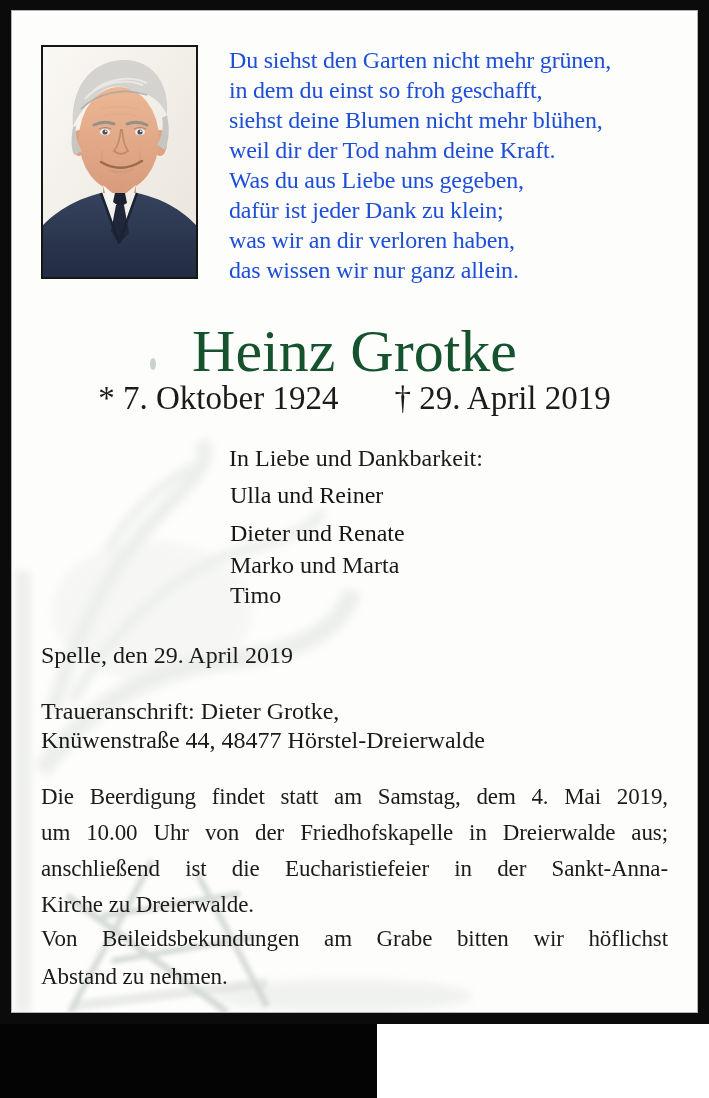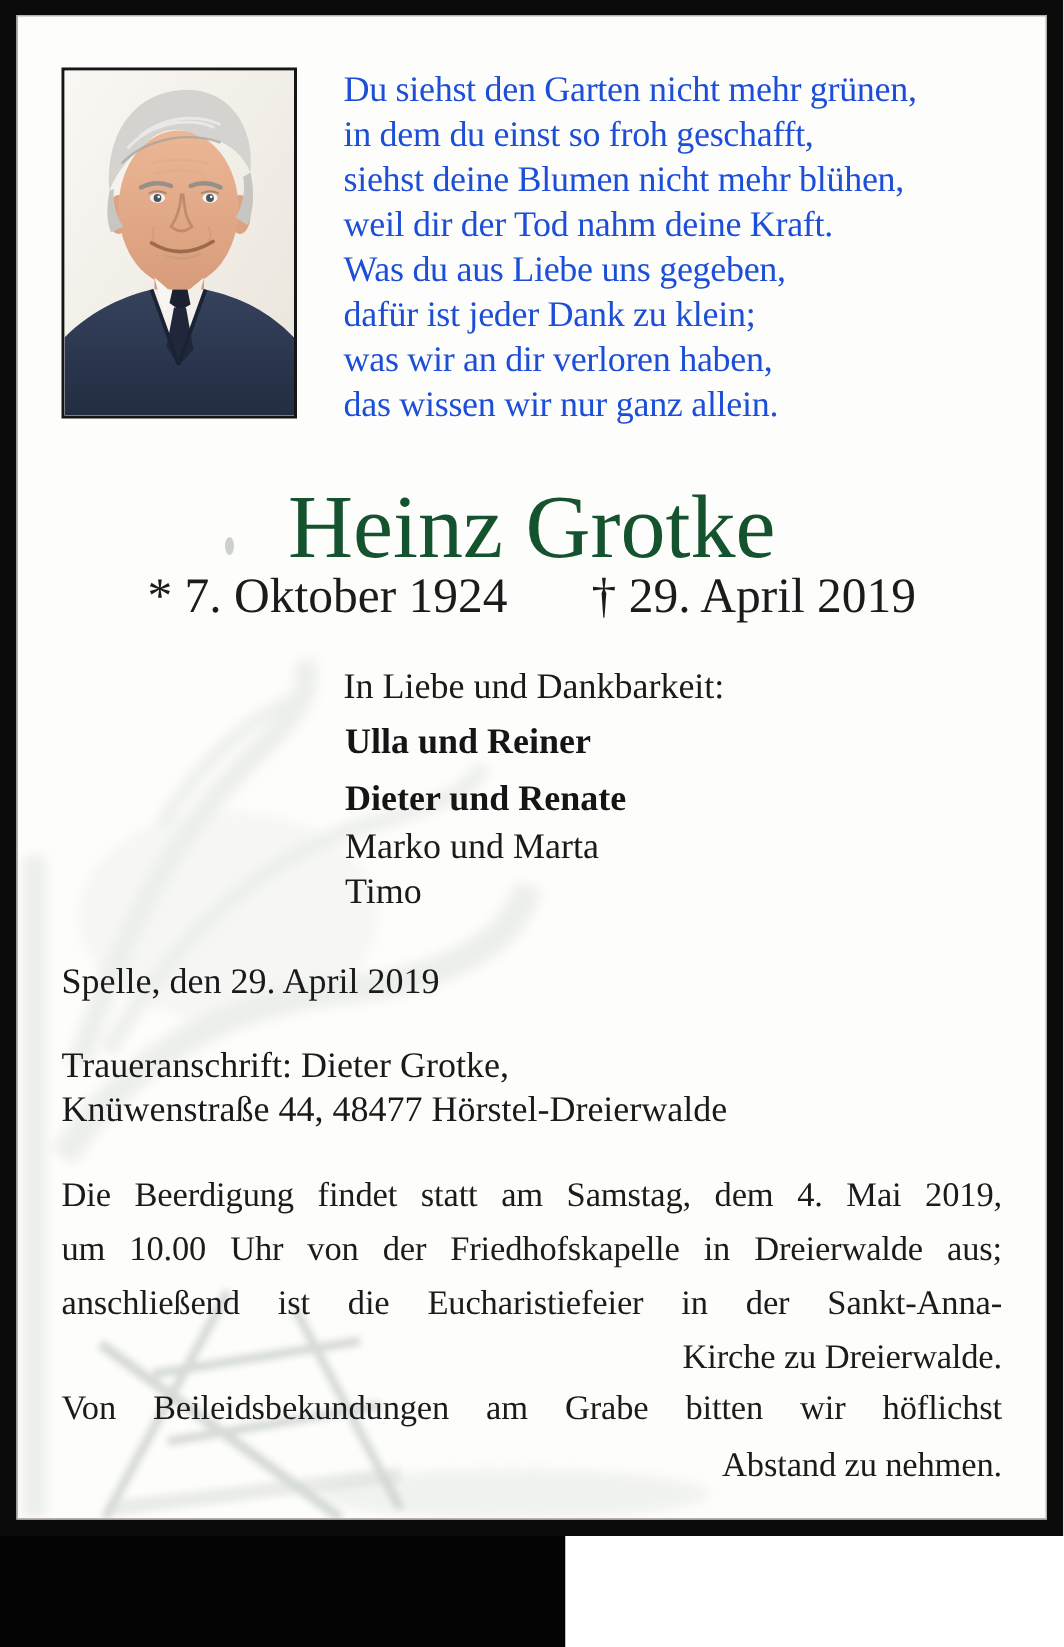--- a/index.html
+++ b/index.html
@@ -34,29 +34,29 @@
     position:absolute;left:0;top:305px;width:100%;
     font-size:60px;line-height:70px;text-align:center;color:#14532d;
   }
   .dates{
     position:absolute;left:0;top:372px;width:100%;
     display:flex;justify-content:center;gap:56px;
     font-size:33px;line-height:30px;color:#1b1b1b;
   }
   .intro{position:absolute;left:217px;top:432px;font-size:24px;line-height:30px;}
   .fam{position:absolute;left:218px;font-size:24px;line-height:30px;}
-  .fam.bold{font-weight:bold;color:#151515;}
+  .fam.bold{font-weight:normal;color:#151515;}
   .dateline{position:absolute;left:29px;top:629px;font-size:24px;line-height:30px;}
   .address{position:absolute;left:29px;top:686px;font-size:24px;line-height:29px;}
   .para{
     position:absolute;left:29px;width:627px;
     font-size:23px;letter-spacing:-0.1px;color:#1b1b1b;
   }
   .para .jl{text-align:justify;text-align-last:justify;}
-  .para .ll{text-align:right;}
+  .para .ll{text-align:left;}
   .funeral{top:768px;}
   .funeral div{height:36px;line-height:36px;}
   .condolence{top:909px;}
   .condolence div{height:38px;line-height:38px;}
   .bottom-black{position:absolute;left:0;top:1024px;width:377px;height:74px;background:#040404;}
   .bottom-white{position:absolute;left:377px;top:1024px;width:332px;height:74px;background:#ffffff;}
 </style>
 </head>
 <body>
 

